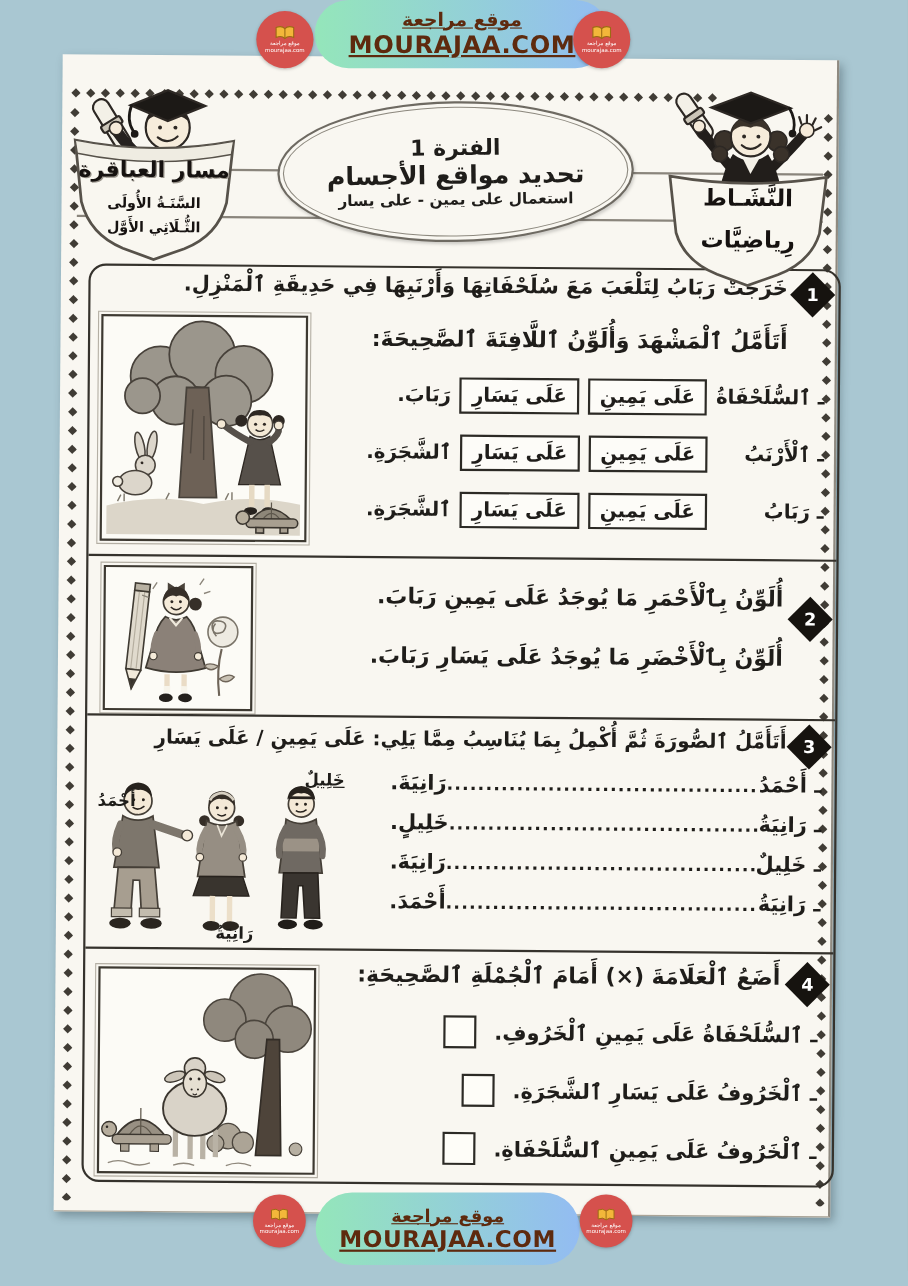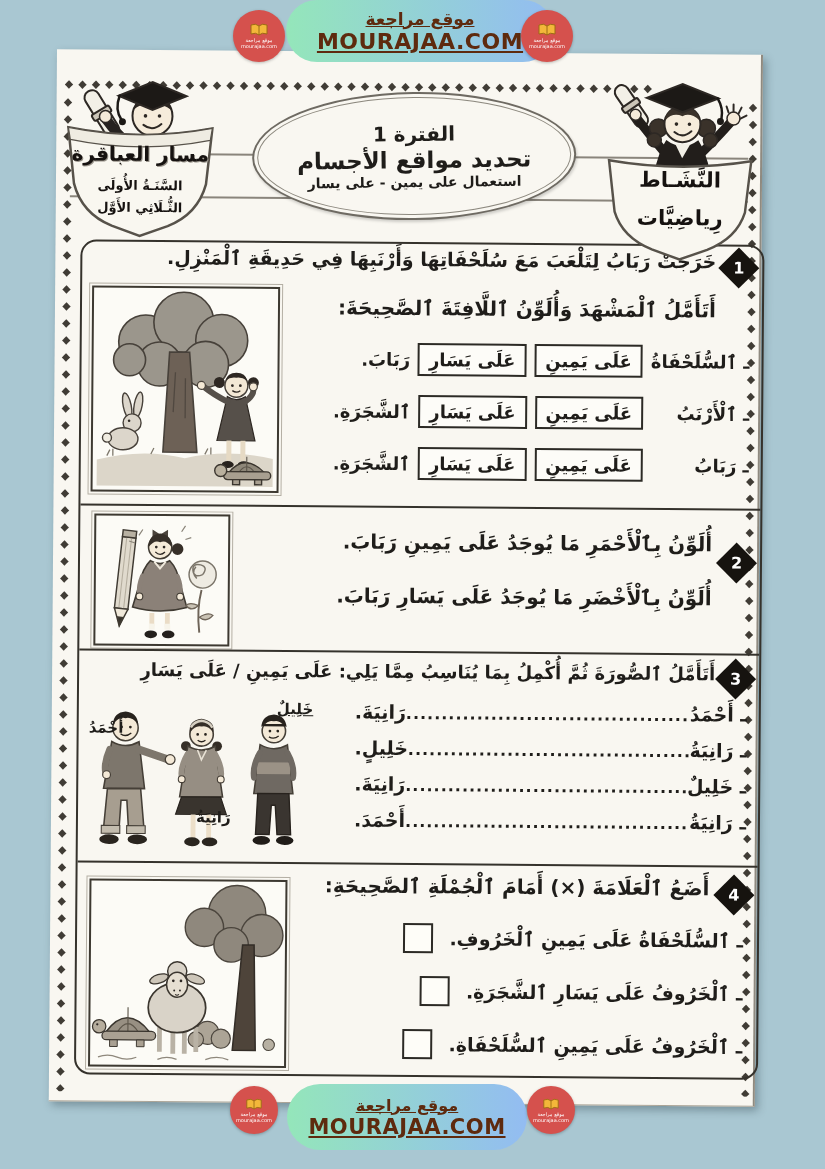--- a/index.html
+++ b/index.html
@@ -81,21 +81,21 @@
   .l21 { top:22px; right:48px; font-size:20px; }
   .l22 { top:76px; right:48px; font-size:20px; }
 
   .instr3 { top:8px; right:44px; font-size:18px; }
   .items3 { position:absolute; top:48px; right:12px; width:392px; display:flex; flex-direction:column; gap:14px; }
   .it3 { display:flex; align-items:baseline; font-size:19px; font-weight:bold; white-space:nowrap; }
   .leader { flex:1; overflow:hidden; min-width:30px; font-size:16px; letter-spacing:1px; direction:ltr; text-align:center; }
   .fig-label { position:absolute; font-size:15px; font-weight:bold; z-index:2; }
   .lab-ahmed  { left:10px;  top:68px; }
   .lab-khalil { left:198px; top:48px;text-decoration:underline; }
-  .lab-rania  { left:118px; top:157px; }
+  .lab-rania  { left:118px; top:188px; }
 
   .instr4 { top:9px; right:48px; font-size:20px; }
   .items4 { position:absolute; top:58px; right:14px; width:402px; display:flex; flex-direction:column; gap:23px; }
   .it4 { display:flex; align-items:center; gap:16px; font-size:19px; font-weight:bold; white-space:nowrap; }
   .checkbox { width:30px; height:30px; border:2px solid #2c2a25; background:#fefdf8; flex:none; }
 
   
   .site-pill { position:absolute; display:flex; flex-direction:column; align-items:center; justify-content:center;
     background:linear-gradient(90deg, var(--pill_start), var(--pill_end)); z-index:5; }
   .pill-top { left:286px; top:0px; width:268px; height:62px; border-radius:0 0 31px 31px; border-radius:31px; }

